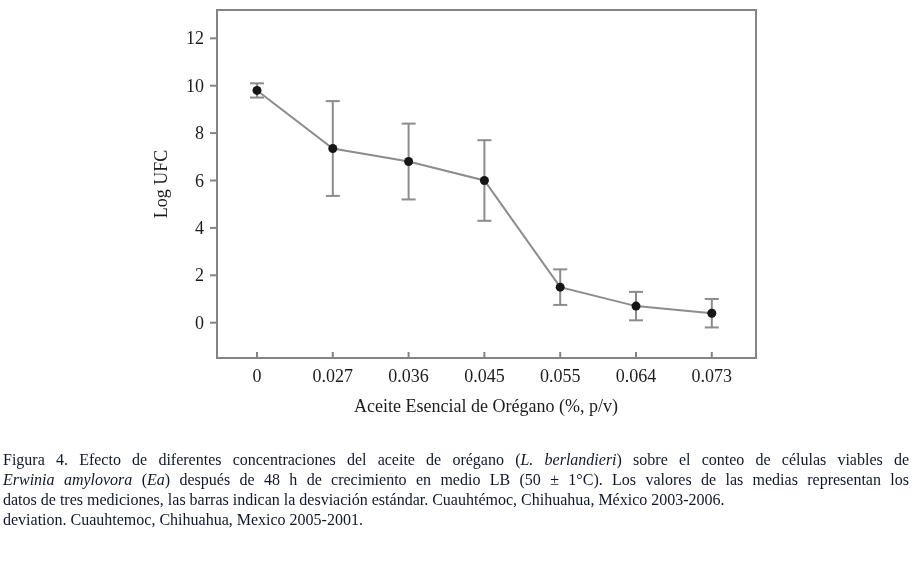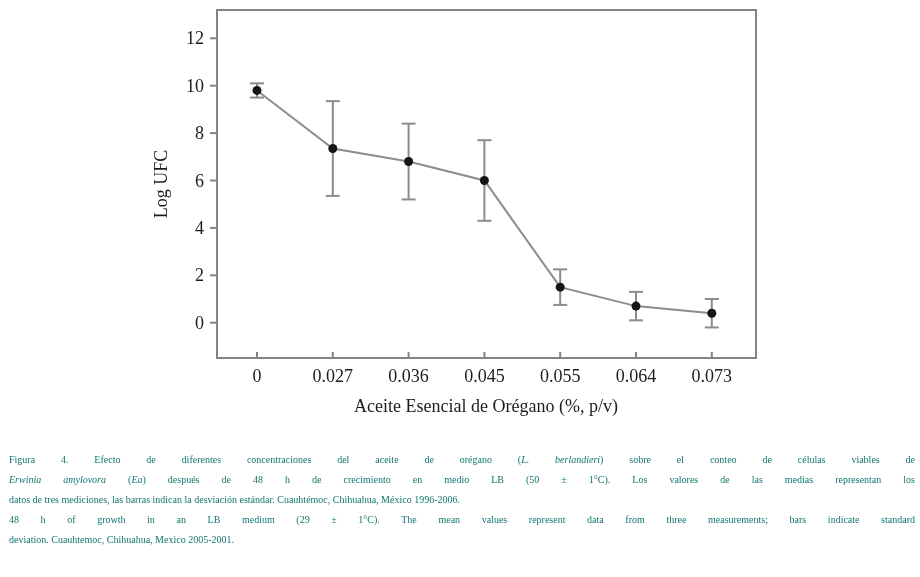--- a/index.html
+++ b/index.html
@@ -11,26 +11,26 @@
     overflow: hidden;
     font-family: "Liberation Serif", serif;
   }
   svg.chart { position: absolute; left: 0; top: 0; }
   svg.chart text {
     font-family: "Liberation Serif", serif;
     fill: #1c1c1c;
   }
   .caption {
     position: absolute;
-    left: 9px;
+    left: 3px;
     top: 450px;
     width: 906px;
-    font-size: 10px;
+    font-size: 16px;
     line-height: 20px;
-    color: #0f766e;
+    color: #0f172a;
   }
   .cap-line { width: 100%; }
   .cap-line.justify {
     text-align: justify;
     text-align-last: justify;
     text-justify: inter-word;
   }
   .cap-line .it { font-style: italic; }
 </style>
 </head>
@@ -101,18 +101,17 @@
         <circle cx="711.8" cy="313.21999999999997" r="4.5" fill="#161616"></circle>
       </g>
 
     <text x="486" y="412" text-anchor="middle" font-size="18">Aceite Esencial de Orégano (%, p/v)</text>
     <text transform="translate(167 184) rotate(-90)" text-anchor="middle" font-size="18">Log UFC</text>
   </svg>
 
   <div class="caption" id="caption">
       <div class="cap-line justify"><span>Figura 4. Efecto de diferentes concentraciones del aceite de orégano (</span><span class="it">L. berlandieri</span><span>) sobre el conteo de células viables de</span></div>
       <div class="cap-line justify"><span class="it">Erwinia amylovora</span><span> (</span><span class="it">Ea</span><span>) después de 48 h de crecimiento en medio LB (50 ± 1°C). Los valores de las medias representan los</span></div>
-      <div class="cap-line"><span>datos de tres mediciones, las barras indican la desviación estándar. Cuauhtémoc, Chihuahua, México 1996-2006.</span></div>
-      <div class="cap-line justify"><span>48 h of growth in an LB medium (29 ± 1°C). The mean values represent data from three measurements; bars indicate standard</span></div>
+      <div class="cap-line"><span>datos de tres mediciones, las barras indican la desviación estándar. Cuauhtémoc, Chihuahua, México 2003-2006.</span></div>
       <div class="cap-line"><span>deviation. Cuauhtemoc, Chihuahua, Mexico 2005-2001.</span></div>
     </div>
 
 </div>
 
 </body></html>

